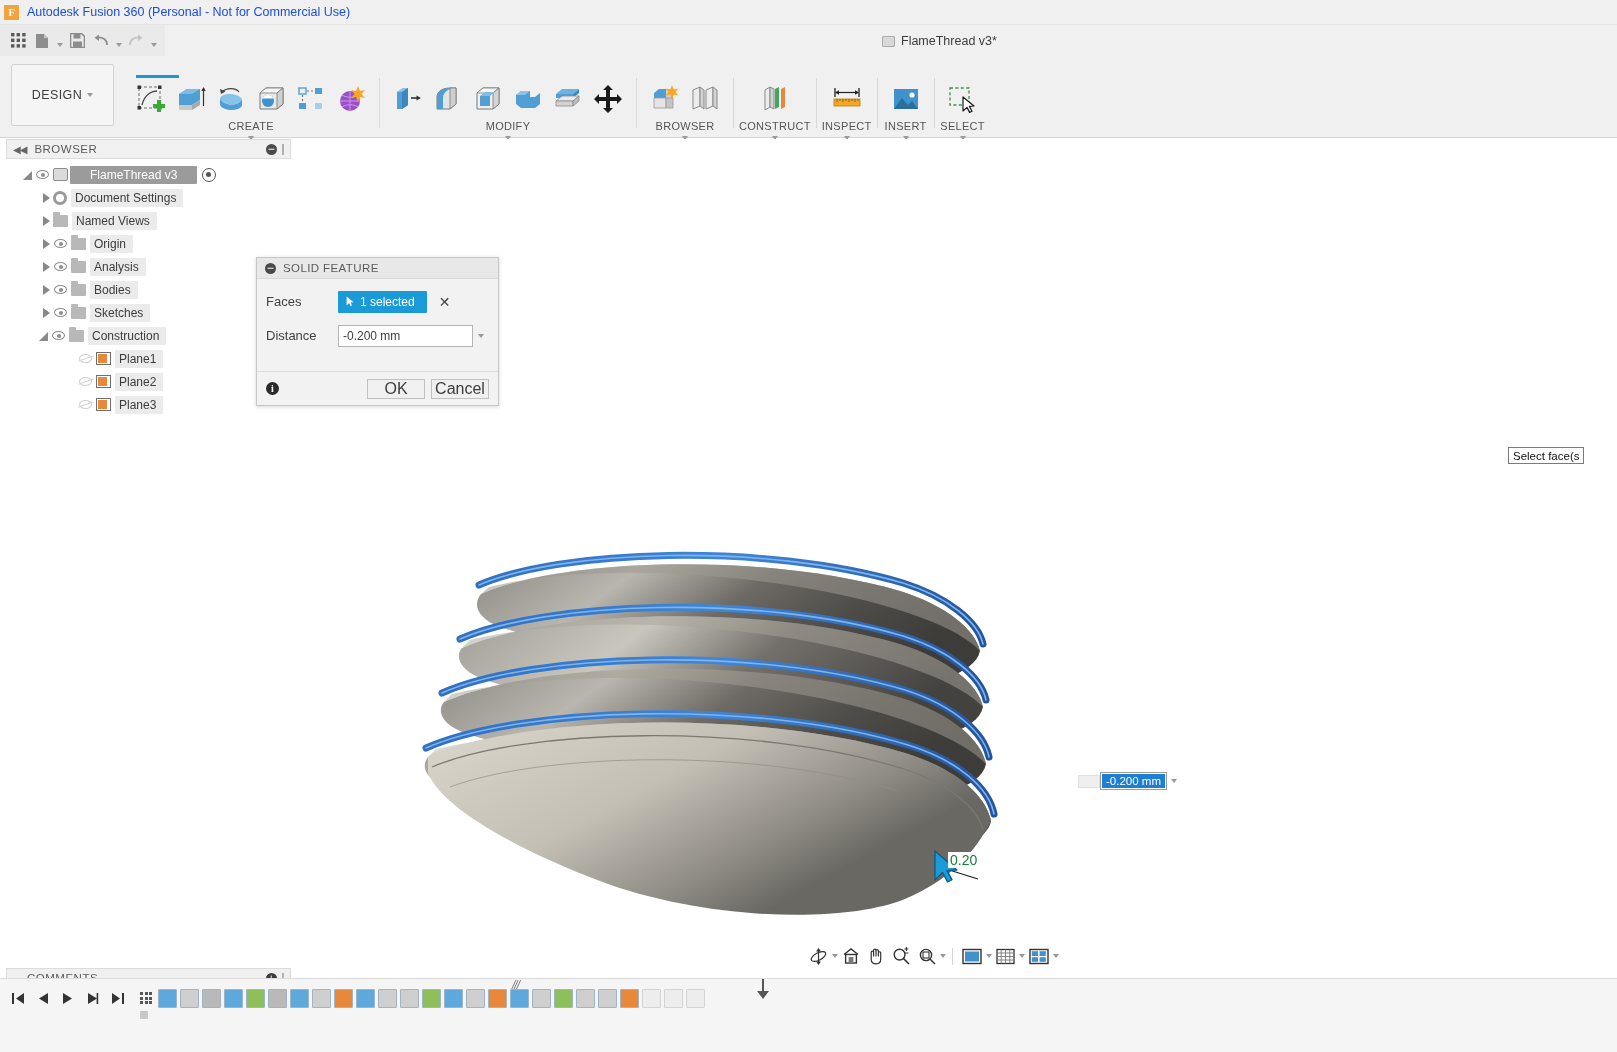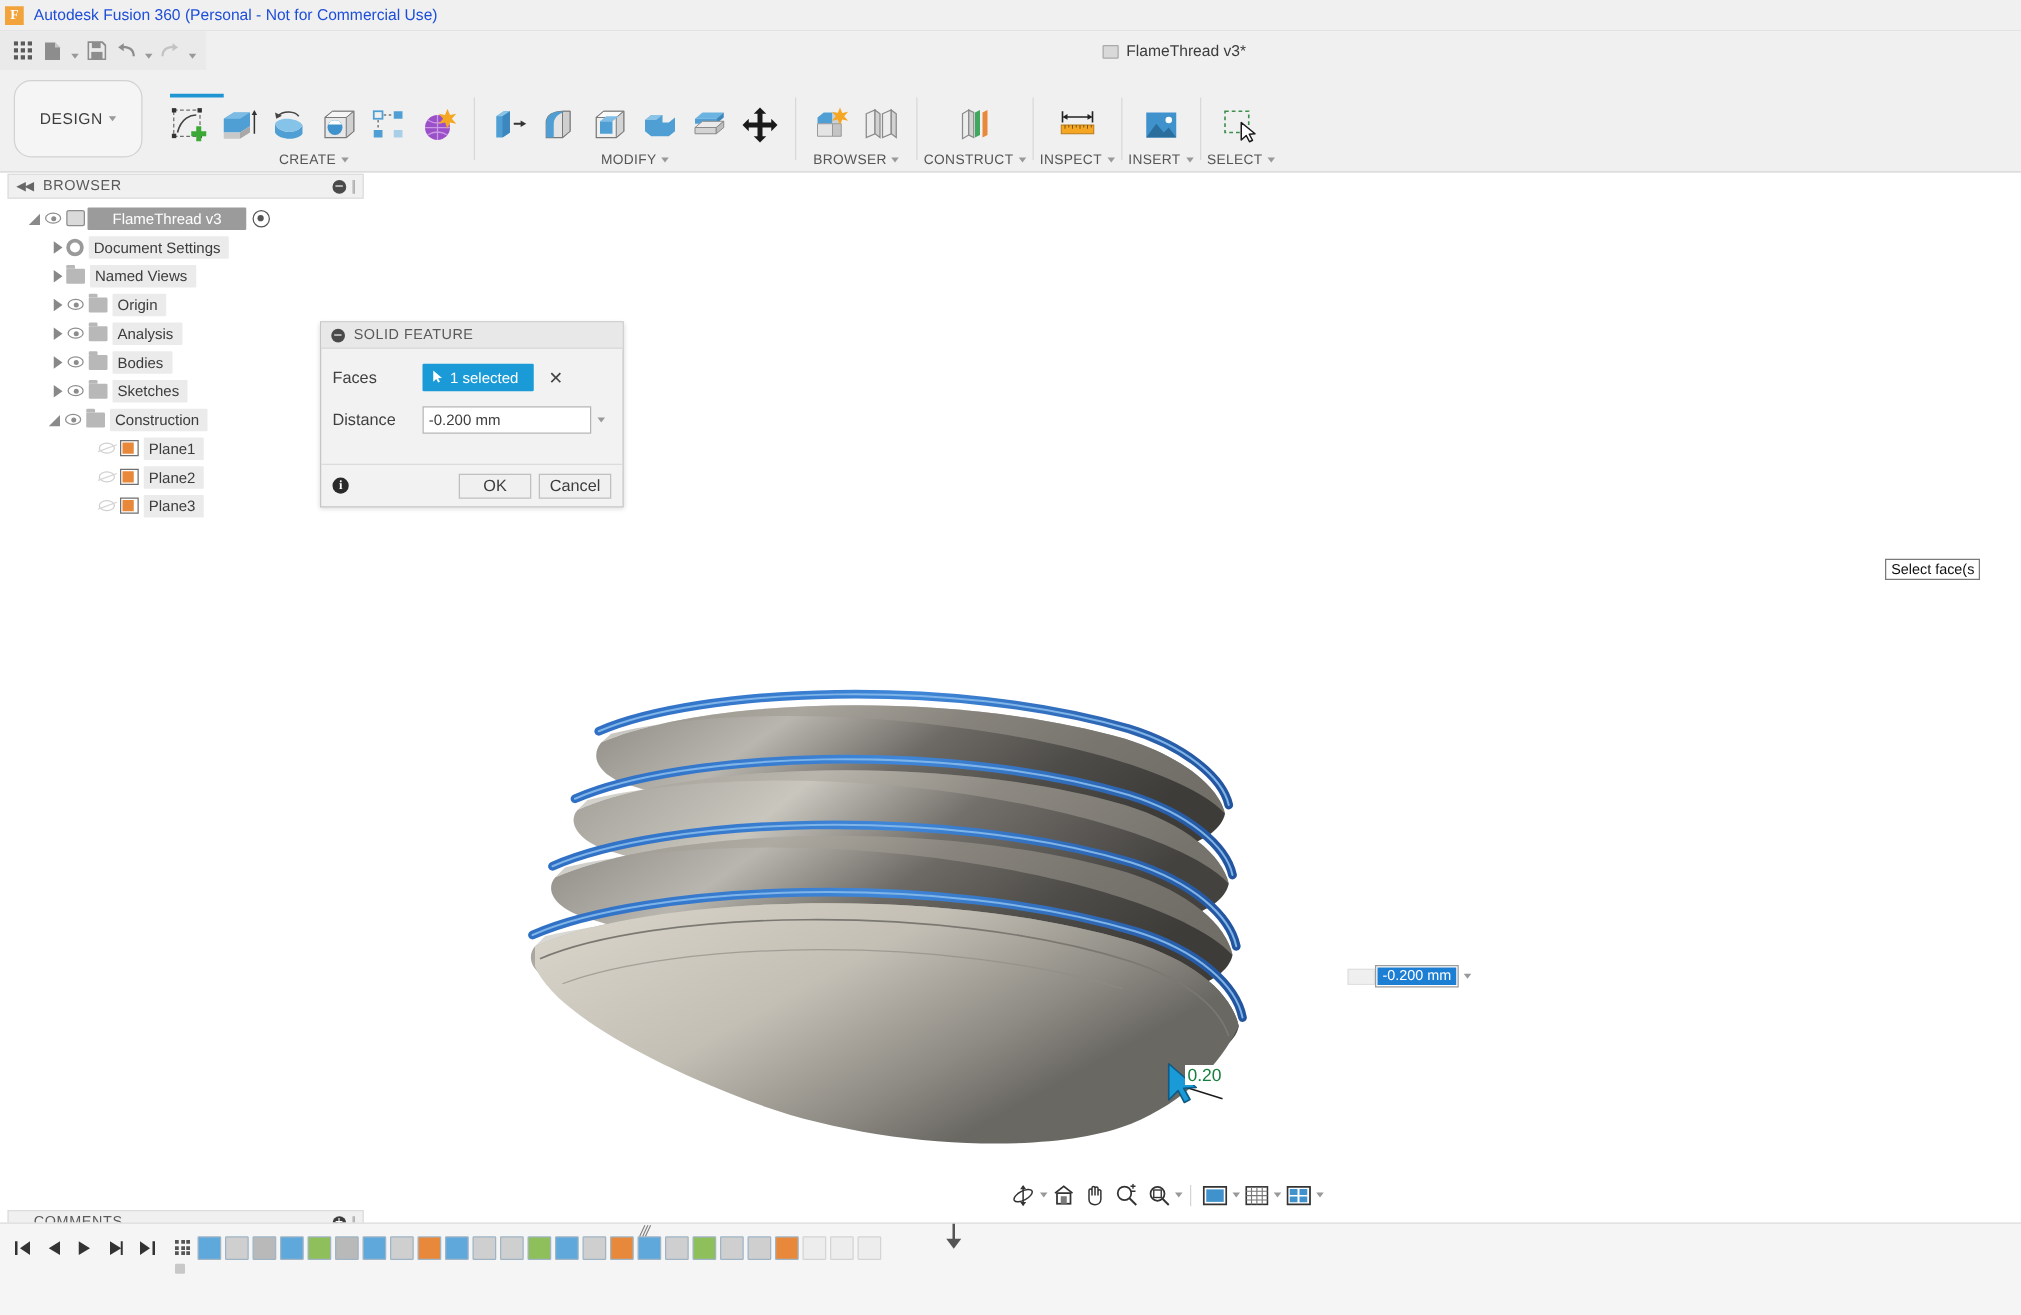--- a/index.html
+++ b/index.html
@@ -42,36 +42,36 @@
   }
   .doc-ico { width: 13px; height: 11px; background: #d9d9d9; border: 1px solid #aaa; border-radius: 1px; }
 
   
   .ribbon {
     position: absolute; left: 0; top: 56px; width: 1617px; height: 82px;
     background: #f0f0f0; border-bottom: 1px solid #d6d6d6;
   }
   .ws-box {
     position: absolute; left: 11px; top: 8px; width: 103px; height: 62px;
-    border: 1px solid #d2d2d2; background: #f5f5f5; border-radius: 14px;
+    border: 1px solid #d2d2d2; background: #f5f5f5; border-radius: 2px;
     display: flex; align-items: center; justify-content: center; gap: 5px;
     font-size: 12.5px; letter-spacing: .4px; cursor: pointer;
   }
   .tabs { position: absolute; left: 128px; top: 2px; display: flex; gap: 0; }
   .tab {
     padding: 3px 16px 5px; font-size: 12px; color: #555; cursor: pointer; letter-spacing: .3px;
   }
   .tab.active { color: #2095d3; }
   .tab-underline { position: absolute; left: 136px; top: 19px; width: 43px; height: 3px; background: #2095d3; }
 
   .tools { position: absolute; left: 128px; top: 22px; height: 58px; display: flex; align-items: flex-start; }
   .tgroup { display: flex; flex-direction: column; align-items: center; height: 58px; position: relative; }
   .ticons { display: flex; align-items: center; gap: 2px; height: 44px; padding: 0 4px; }
   .tbtn { width: 38px; height: 42px; display: flex; align-items: center; justify-content: center; cursor: pointer; border-radius: 2px; }
-  .glabel { font-size: 11px; color: #555; letter-spacing: .3px; display: flex; align-items: center; gap: 4px; cursor: pointer; }
+  .glabel { font-size: 11px; color: #555; letter-spacing: .3px; display: flex; align-items: center; gap: 4px; cursor: pointer; flex-direction: column; }
   .vsep { width: 1px; height: 50px; background: #d8d8d8; margin: 0 5px; align-self: flex-start; }
 
   
   .browser-hdr {
     position: absolute; left: 6px; top: 139px; width: 285px; height: 20px;
     background: #f0f0f0; border: 1px solid #dcdcdc;
     display: flex; align-items: center; font-size: 11.5px; color: #5a5a5a; letter-spacing: .5px;
   }
   .collapse-ico { margin: 0 8px 0 6px; font-size: 10px; color: #666; letter-spacing: -1px; cursor: pointer; }
   .minus-circle {
@@ -178,21 +178,21 @@
     border-top: 1px solid #dcdcdc; height: 34px; display: flex; align-items: center;
     padding: 0 9px; gap: 6px;
   }
   .info-ico {
     width: 13px; height: 13px; border-radius: 50%; background: #2a2a2a; color: #fff;
     font-size: 10px; font-weight: bold; display: flex; align-items: center;
     justify-content: center; font-family: "Liberation Serif", serif; cursor: pointer;
   }
   .dbtn {
     height: 20px; min-width: 58px; background: #f0f0f0; border: 1px solid #c0c0c0;
-    font-size: 13px; color: #3c3c3c; display: flex; align-items: center;
+    font-size: 16px; color: #3c3c3c; display: flex; align-items: center;
     justify-content: center; cursor: pointer;
   }
   .dbtn.ok { margin-left: auto; }
 
   
   .canvas { position: absolute; left: 0; top: 139px; width: 1617px; height: 800px; background: #fff; }
 
   
   .canvas-input {
     position: absolute; left: 1078px; top: 772px; height: 18px;

